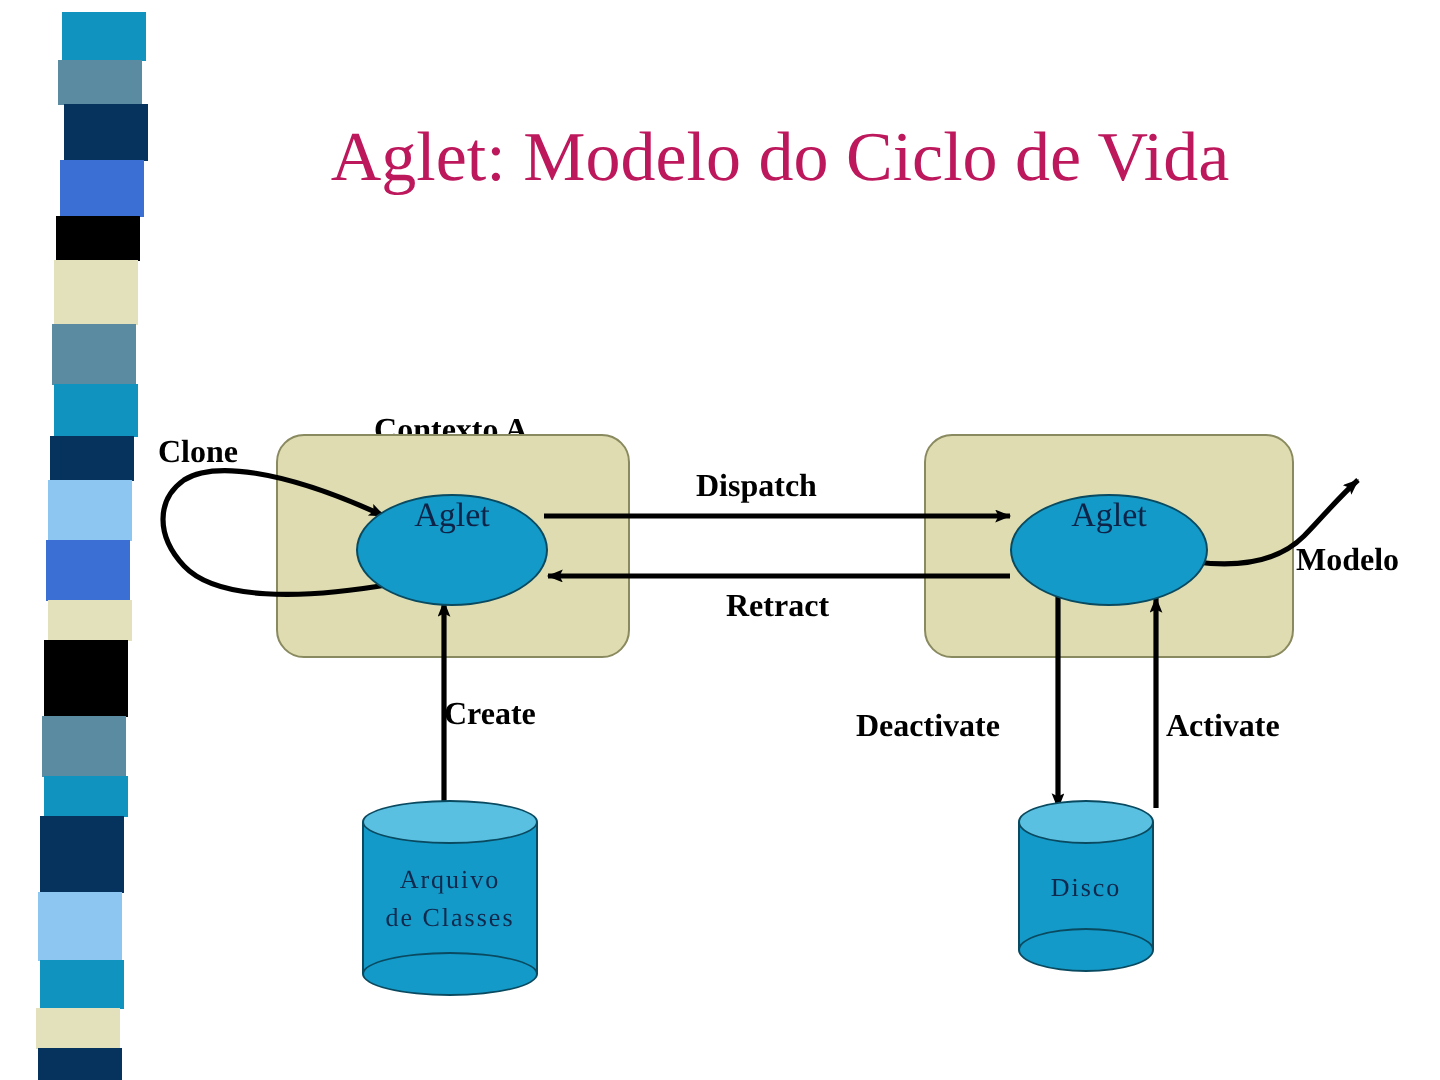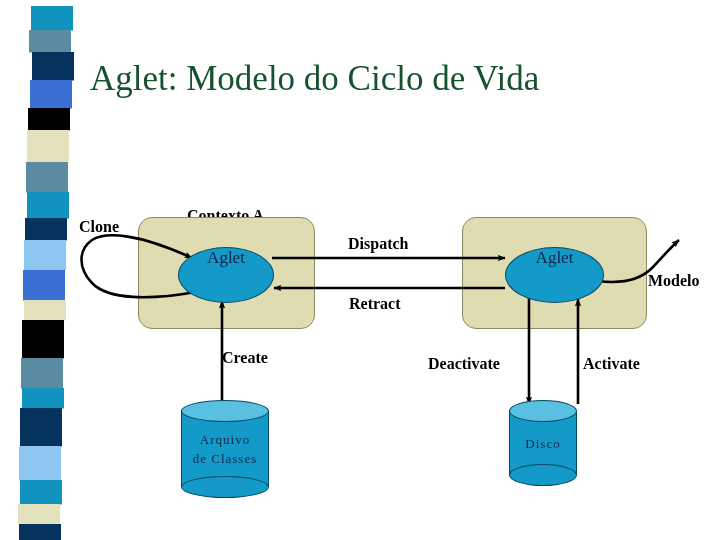--- a/index.html
+++ b/index.html
@@ -12,24 +12,25 @@
   }
   #stage{position:absolute;left:0;top:0;width:720px;height:540px;}
 
   
   #stripe{position:absolute;left:0;top:0;width:90px;height:540px;}
 
   
   #title{
     position:absolute;
     left:90px;top:58px;width:600px;
+    text-align:center;
     font-family:"Liberation Serif", serif;
     font-size:35px;
     line-height:42px;
-    color:#14532d;
+    color:#be185d;
     letter-spacing:0px;
     white-space:nowrap;
   }
 
   
   .ctx-box{
     position:absolute;
     background:#dedcb0;
     border:1px solid #8a8a60;
     border-radius:14px;
@@ -108,21 +109,21 @@
   .edge-label{
     position:absolute;
     font-family:"Liberation Serif", serif;
     font-weight:bold;
     font-size:16px;
     color:#000000;
     white-space:nowrap;
   }
   #lblClone{left:79px;top:218px;}
   #lblDispatch{left:348px;top:235px;}
-  #lblRetract{left:349px;top:295px;}
+  #lblRetract{left:363px;top:295px;}
   #lblDispose{left:648px;top:272px;}
   #lblCreate{left:222px;top:349px;}
   #lblDeactivate{left:428px;top:355px;}
   #lblActivate{left:583px;top:355px;}
 
   
   #edges{position:absolute;left:0;top:0;width:720px;height:540px;pointer-events:none;}
 </style>
 </head>
 <body>

